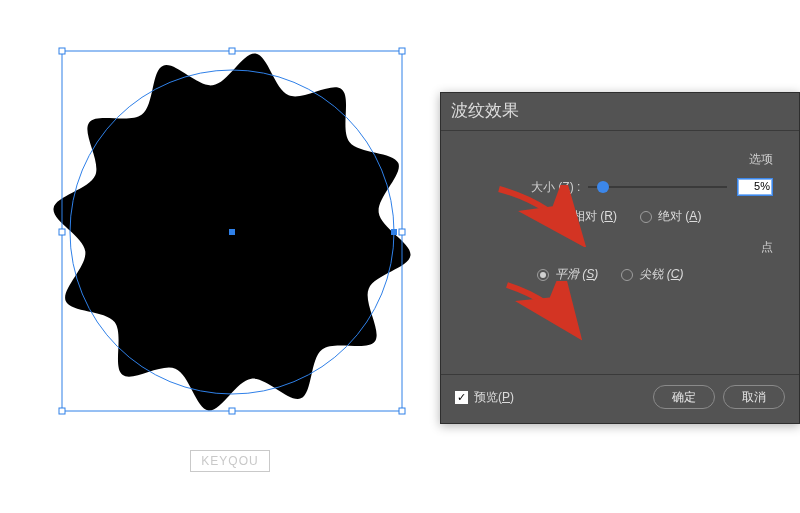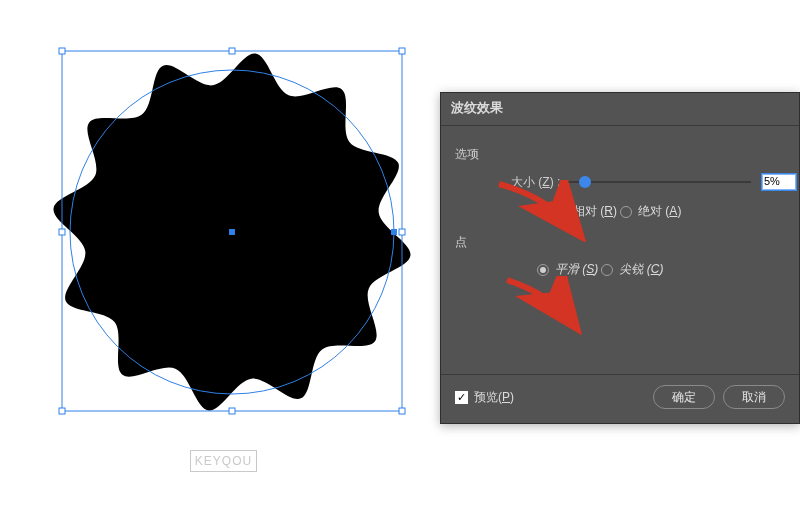--- a/index.html
+++ b/index.html
@@ -11,21 +11,21 @@
     left: 0; top: 0;
     width: 470px; height: 470px;
   }
   .artwork-svg {
     position: absolute;
     left: 0; top: 0;
   }
   .watermark {
     position: absolute;
     left: 190px; top: 450px;
-    width: 67px; height: 22px;
+    width: 80px; height: 22px;
     border: 1px solid #c9c9c9;
     color: #c9c9c9;
     font-size: 12px;
     letter-spacing: 1px;
     text-align: center;
     line-height: 20px;
     font-family: Arial, sans-serif;
   }
 
   
@@ -34,27 +34,27 @@
     left: 440px; top: 92px;
     width: 360px; height: 332px;
     background: #535353;
     border: 1px solid #2e2e2e;
     color: #dcdcdc;
     box-shadow: 0 2px 10px rgba(0,0,0,.3);
   }
   .dlg-title {
     background: #535353;
     padding: 6px 24px 8px 10px;
-    font-size: 13px;
+    font-size: 17px;
     border-bottom: 1px solid #3a3a3a;
-    font-weight: bold;
   }
   .dlg-body {
-    padding: 12px 2px 10px 14px;
+    padding: 12px 26px 10px 14px;
     position: relative;
+    text-align: right;
   }
   .group-label {
     color: #cfcfcf;
     margin-top: 8px;
     margin-bottom: 10px;
   }
   .row {
     display: flex;
     align-items: center;
     margin-bottom: 12px;
@@ -89,21 +89,21 @@
     background: #fff;
     color: #000;
     border: 1px solid #3c87ea;
     box-shadow: inset 0 0 0 1px #86b6f5;
     font-size: 11px;
     padding: 1px 2px;
     overflow: hidden;
   }
   .radio-row {
     display: flex;
-    gap: 3px;
+    gap: 23px;
     margin-left: 100px;
     margin-bottom: 14px;
     align-items: center;
   }
   .radio-row.points { margin-left: 82px; margin-top: 6px; font-style: italic; }
   .radio {
     display: flex;
     align-items: center;
     cursor: pointer;
   }
@@ -202,21 +202,21 @@
   </svg>
   <div class="watermark">KEYQOU</div>
 </div>
 
 <div class="dialog">
   <div class="dlg-title">波纹效果</div>
 
   <div class="dlg-body">
     <div class="group-label">选项</div>
 
-    <div class="row" style="margin-left:56px;">
+    <div class="row" style="margin-left:76px;">
       <div class="row-label">
         <span>大小</span> (<span class="underline">Z</span>) :
       </div>
       <div class="slider">
         <div class="track"></div>
         <div class="knob" id="size-knob" style="left: 6%;"></div>
       </div>
       <div class="val-box">5%</div>
     </div>
 

